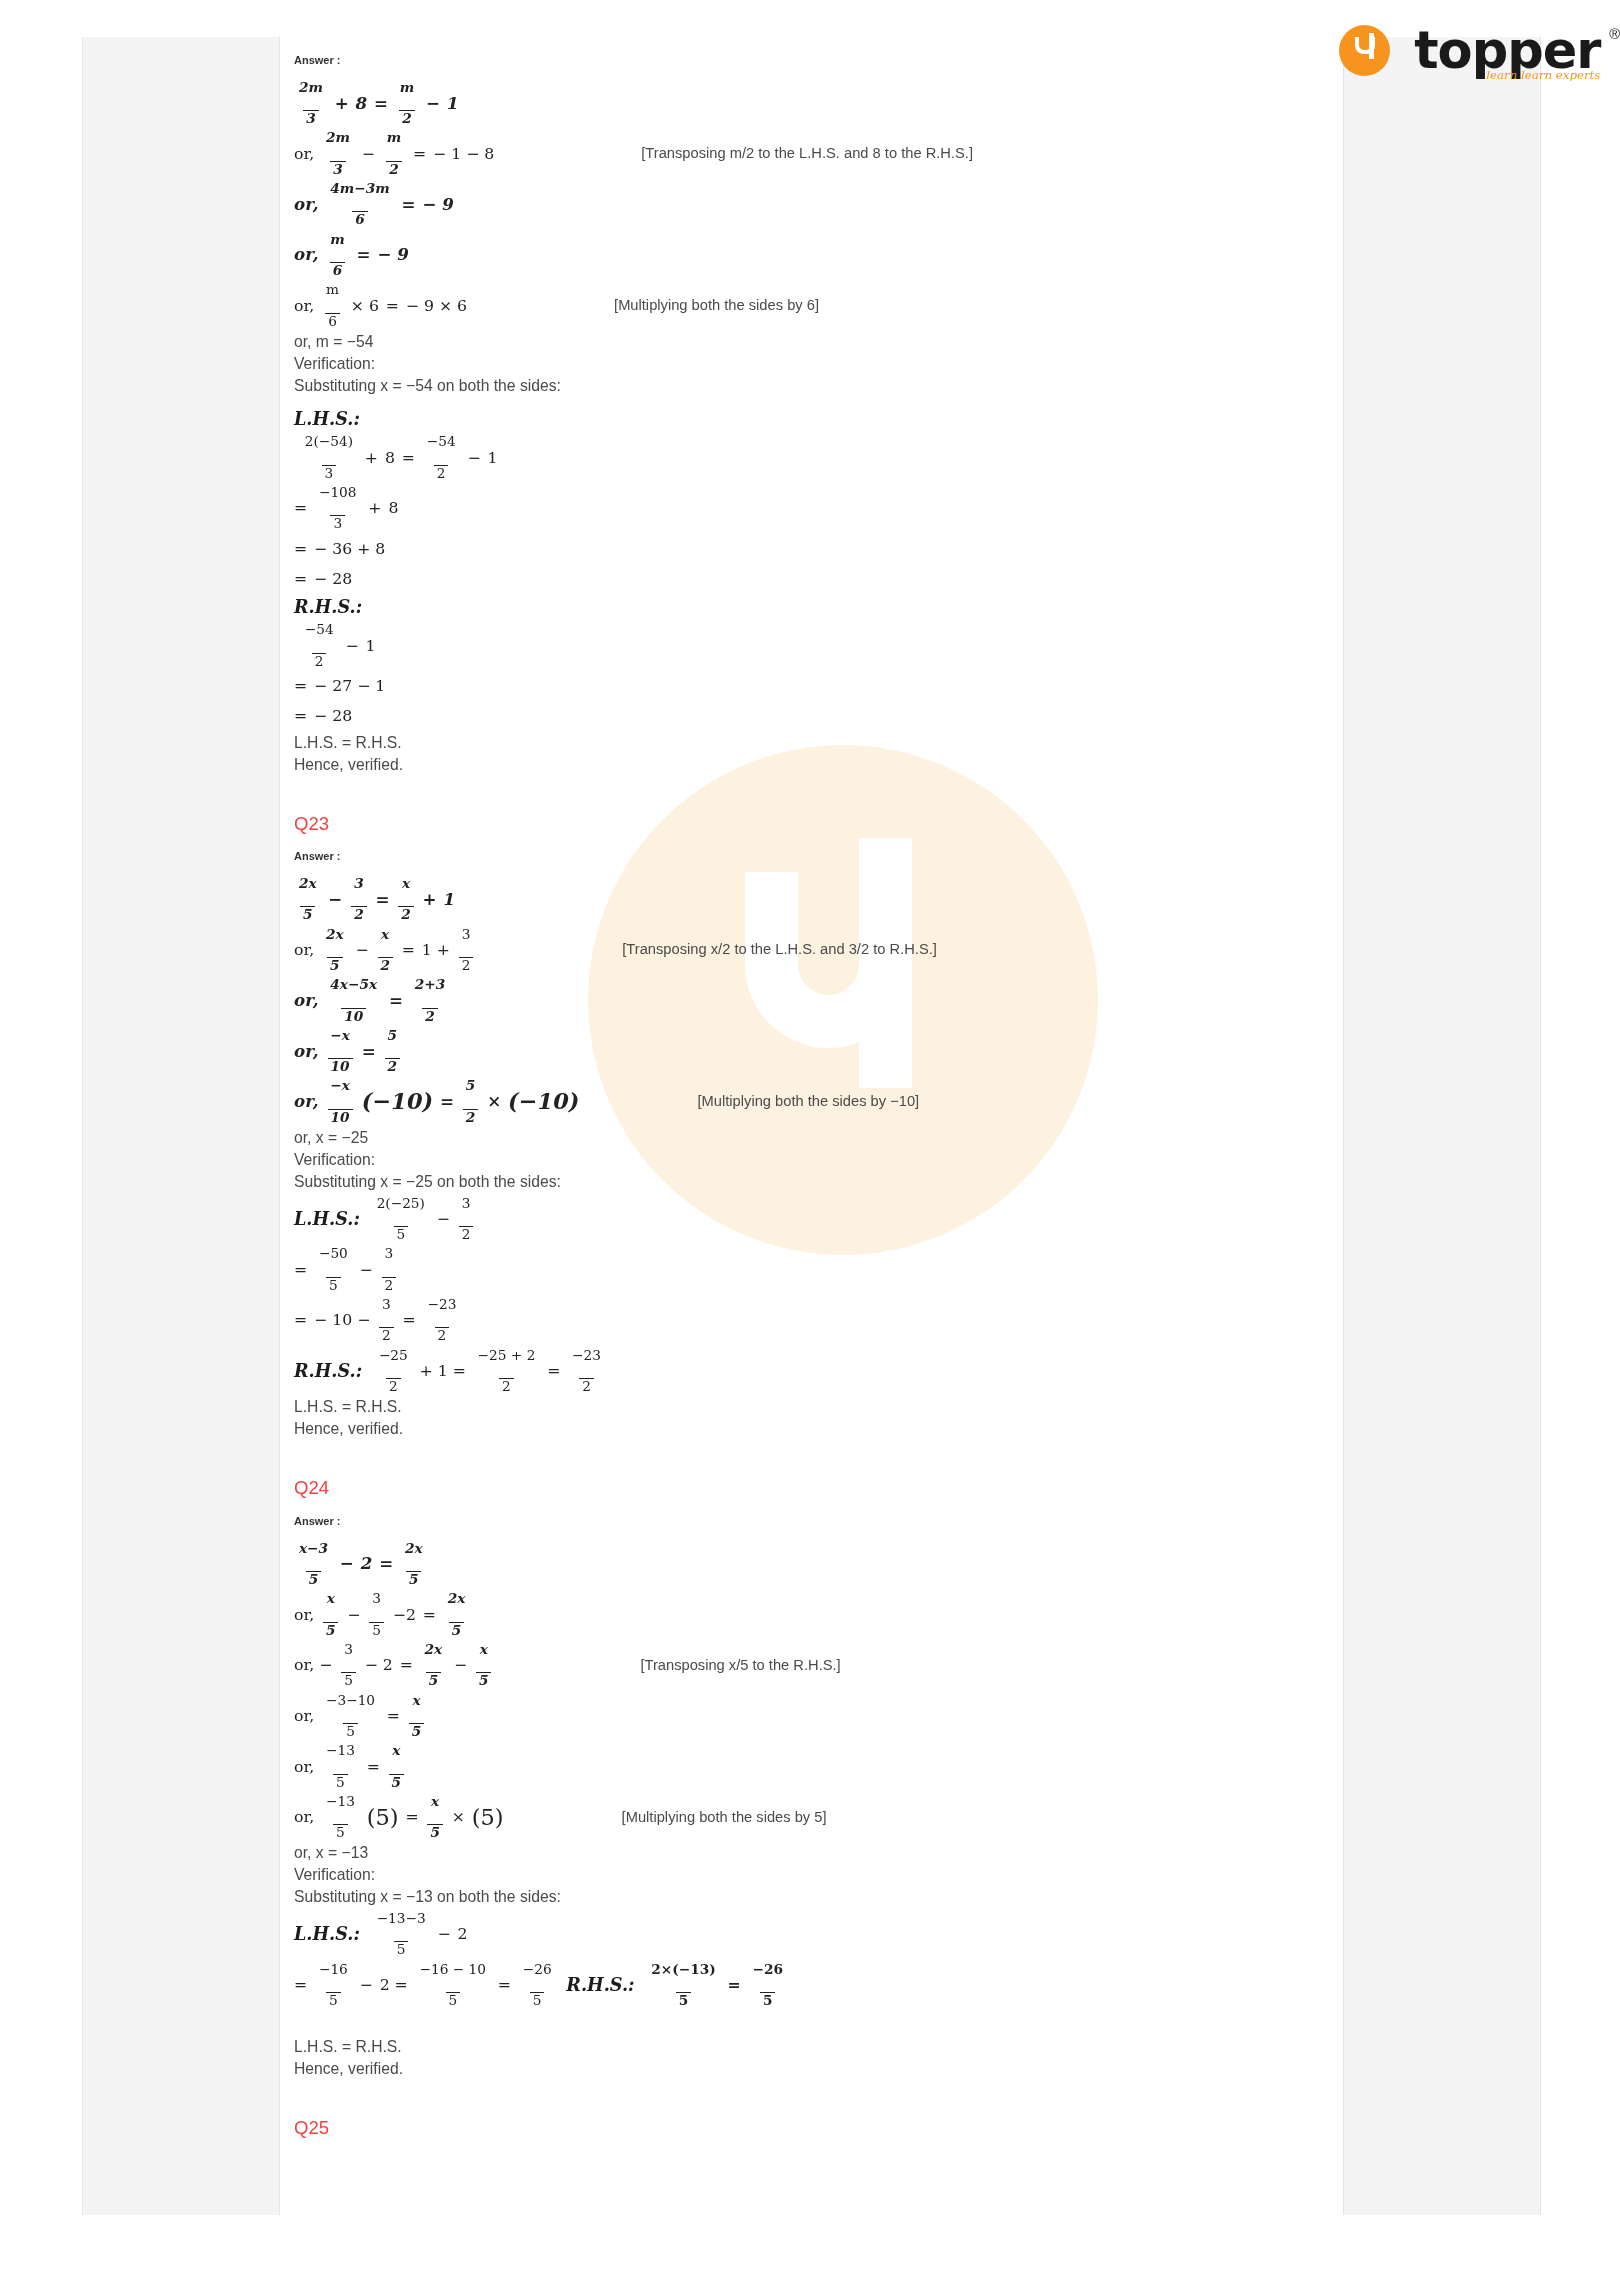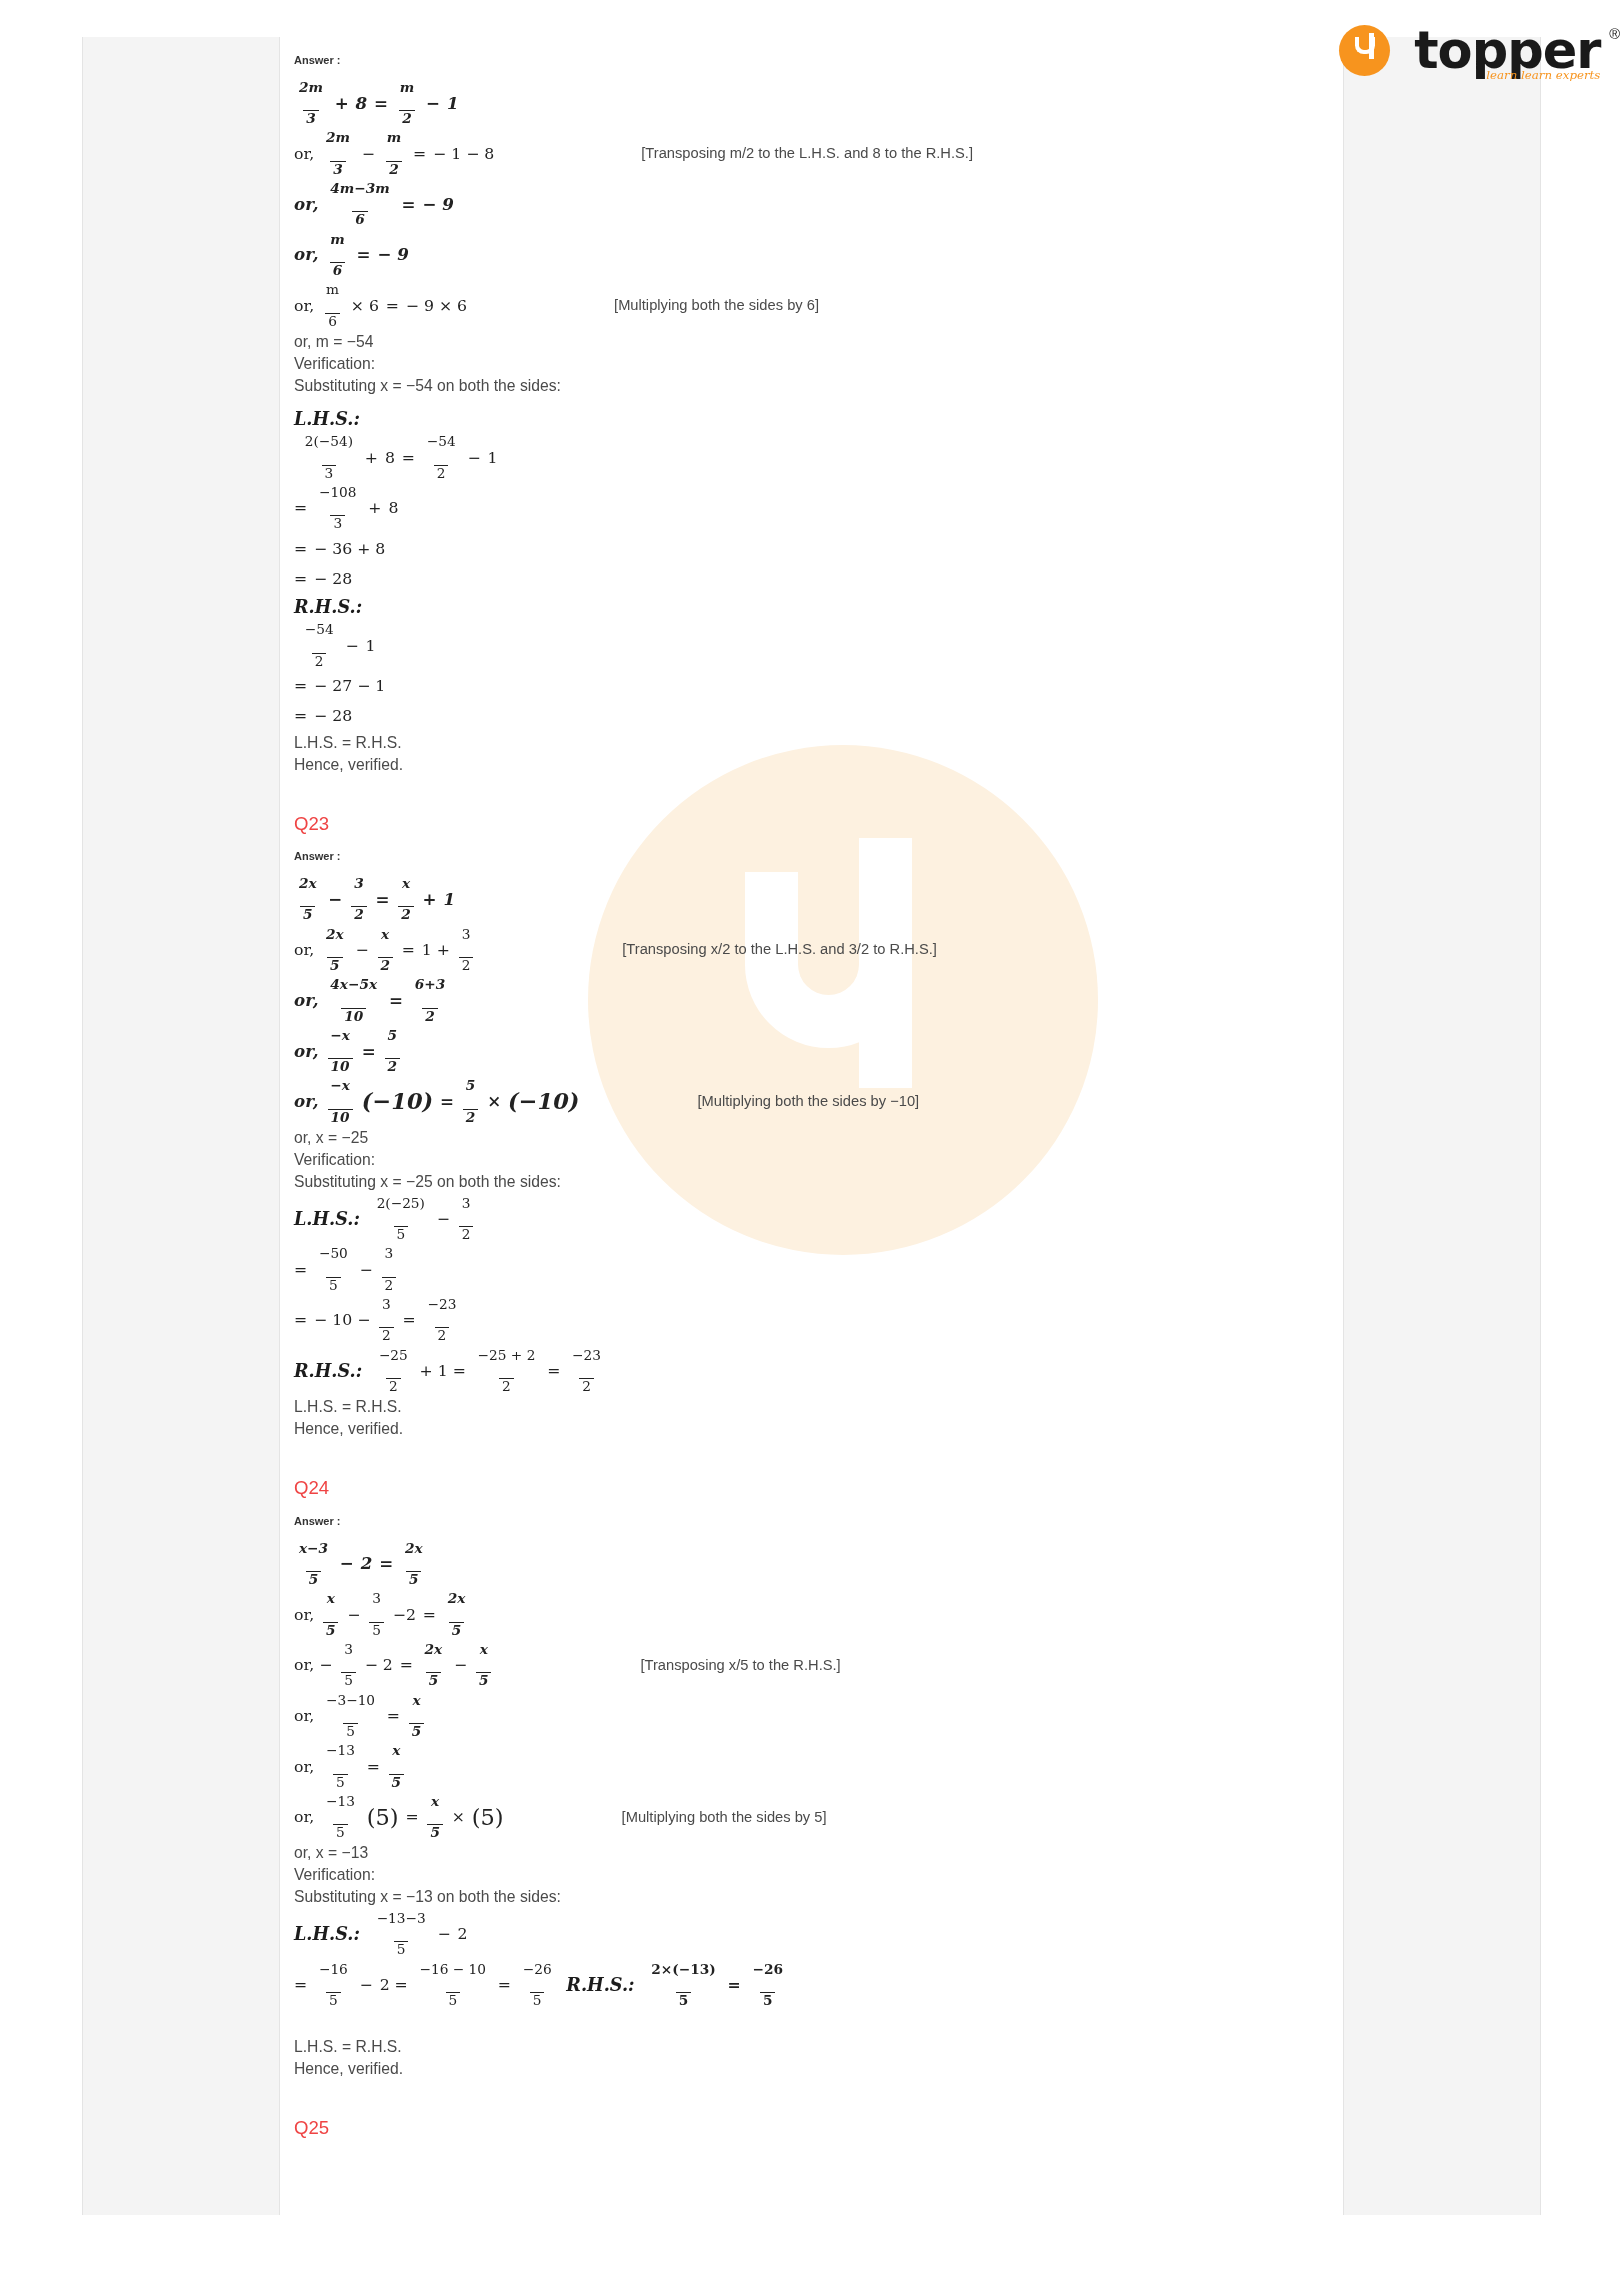--- a/index.html
+++ b/index.html
@@ -461,21 +461,21 @@
 
       <div class="mathline">
         <span class="mrow mbold">
           <span>or,</span>
           <span class="frac">
               <span class="num">4x−5x</span>
               <span class="den">10</span>
             </span>
           <span>=</span>
           <span class="frac">
-              <span class="num">6+3</span>
+              <span class="num">2+3</span>
               <span class="den">2</span>
             </span>
         </span>
       </div>
 
       <div class="mathline">
         <span class="mrow mbold">
           <span>or,</span>
           <span class="frac">
               <span class="num">−x</span>

